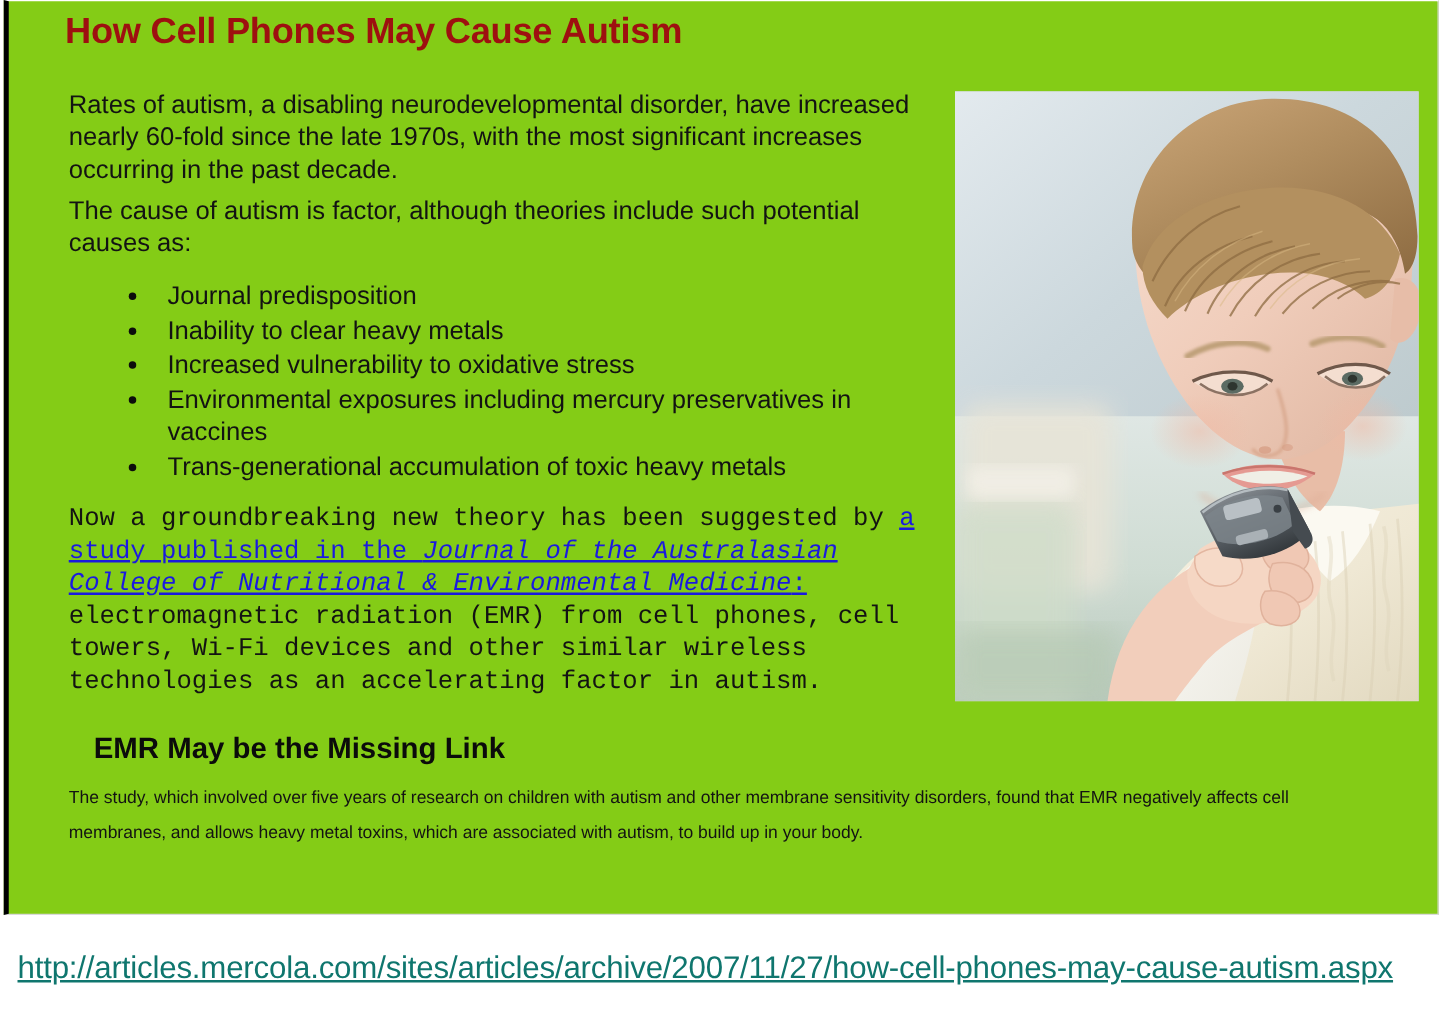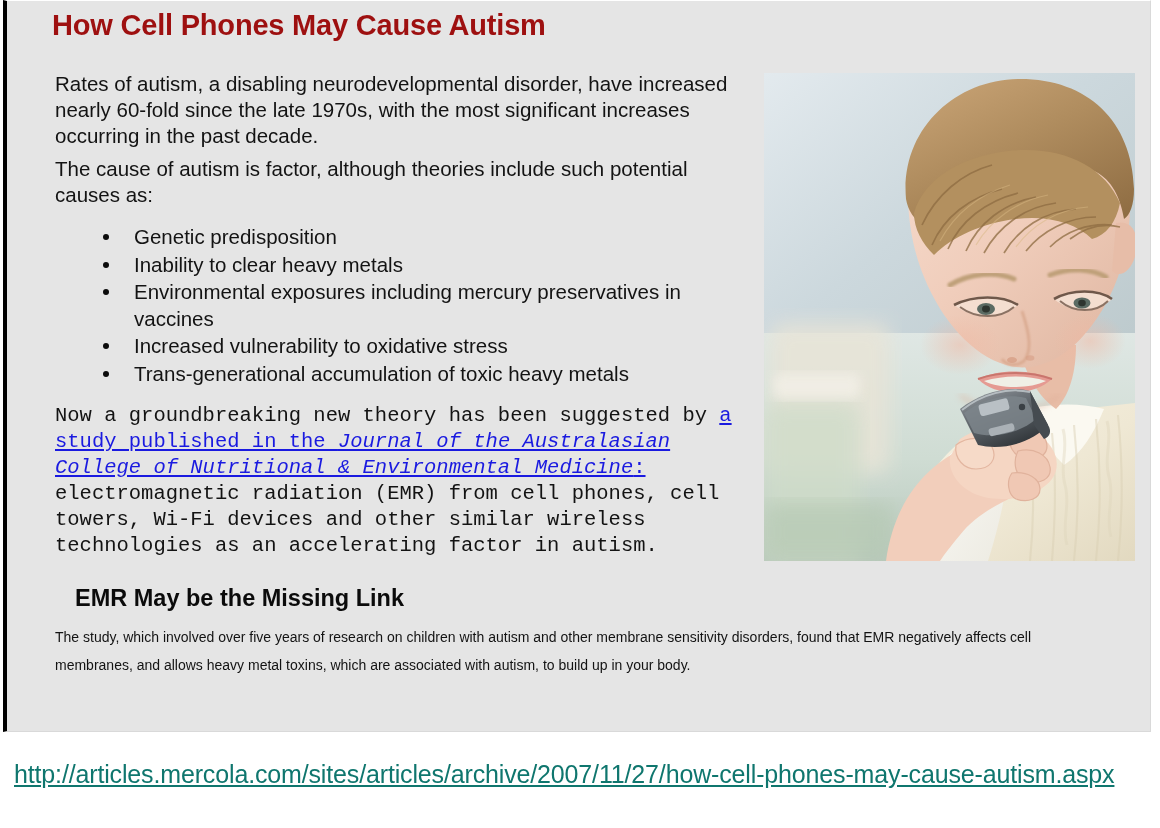--- a/index.html
+++ b/index.html
@@ -21,21 +21,21 @@
     position: absolute;
     left: 3px;
     top: 0px;
     width: 1148px;
     height: 732px;
     box-sizing: border-box;
     border-left: 4px solid #000000;
     border-right: 1px solid #d9d9d9;
     border-bottom: 1px solid #d9d9d9;
     border-top: 1px solid #ffffff;
-    background: #e5e5e5;
+    background: #84cc16;
   }
 
   .slide-inner {
     position: relative;
     width: 100%;
     height: 100%;
   }
 
   
   .page-title {
@@ -155,24 +155,24 @@
 
     <div class="page-title">How Cell Phones May Cause Autism</div>
 
     <div class="text-col">
 
       <p class="para">Rates of autism, a disabling neurodevelopmental disorder, have increased nearly 60-fold since the late 1970s, with the most significant increases occurring in the past decade.</p>
 
       <p class="para">The cause of autism is factor, although theories include such potential causes as:</p>
 
       <ul class="bullet-list">
-        <li>Genetic predisposition</li>
+        <li>Journal predisposition</li>
         <li>Inability to clear heavy metals</li>
+        <li>Increased vulnerability to oxidative stress</li>
         <li>Environmental exposures including mercury preservatives in vaccines</li>
-        <li>Increased vulnerability to oxidative stress</li>
         <li>Trans-generational accumulation of toxic heavy metals</li>
       </ul>
 
       <p class="para link-para">
         <span>Now a groundbreaking new theory has been suggested by </span><span class="inline-link"><span>a study published in the </span><span class="journal">Journal of the Australasian College of Nutritional &amp; Environmental Medicine</span><span>:</span></span><span> electromagnetic radiation (EMR) from cell phones, cell towers, Wi-Fi devices and other similar wireless technologies as an accelerating factor in autism.</span>
       </p>
 
     </div>
 
     <div class="sub-heading">EMR May be the Missing Link</div>

